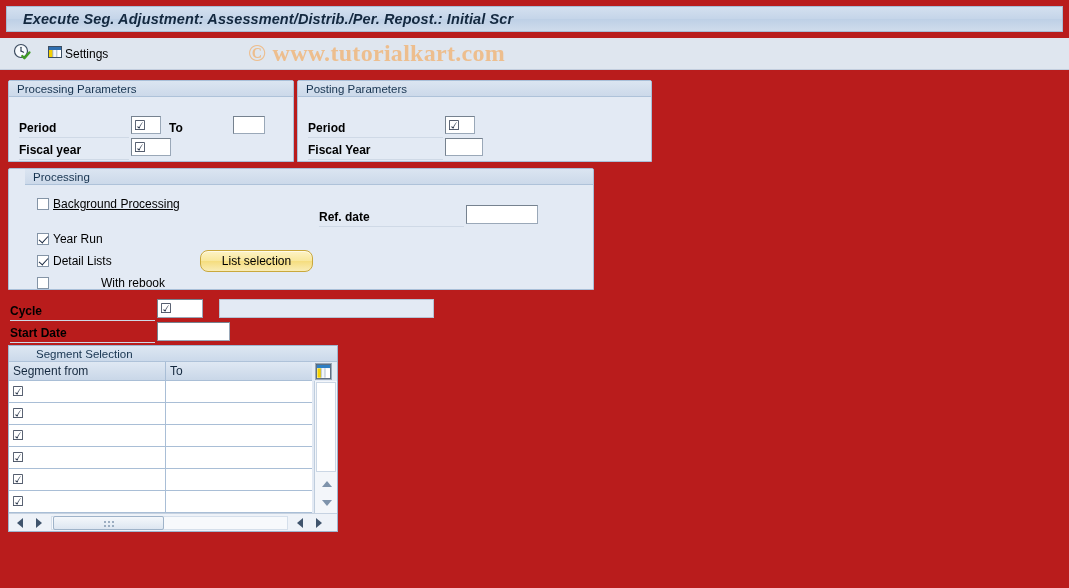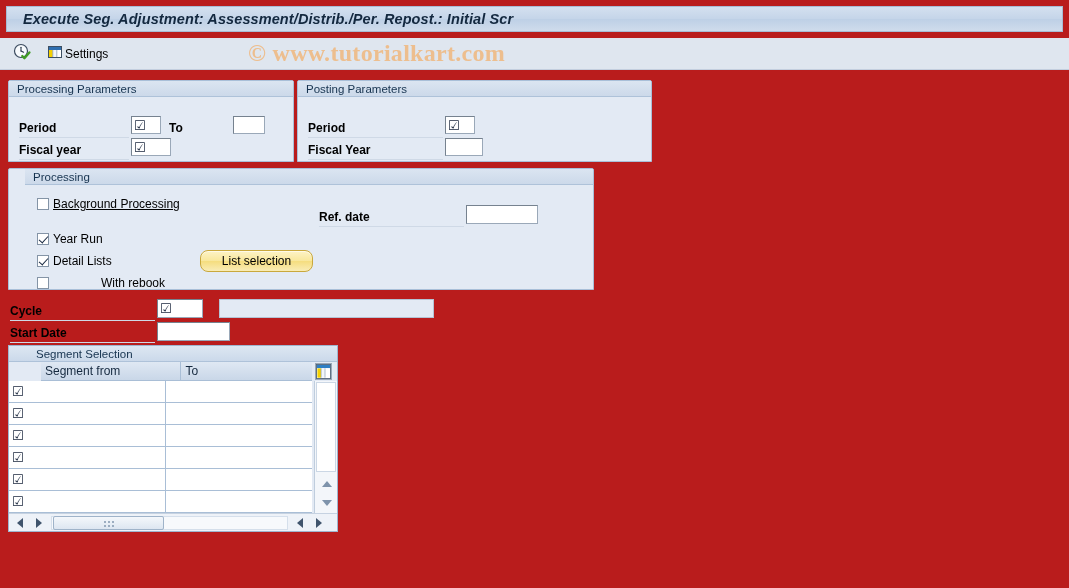--- a/index.html
+++ b/index.html
@@ -216,21 +216,20 @@
     box-sizing: border-box;
     white-space: nowrap;
   }
   .tbl-wrap { position: relative; }
   .tbl-head {
     position: absolute;
     left: 0; top: 0;
     height: 32px;
     display: flex;
     box-sizing: border-box;
-    padding-left: 32px;
   }
   .th {
     height: 19px;
     background: linear-gradient(to bottom, #dfe8f3 0%, #c9d7e8 100%);
     border-right: 1px solid #a9bed6;
     border-bottom: 1px solid #a9bed6;
     font-size: 12px;
     color: #15293f;
     line-height: 19px;
     padding-left: 4px;

